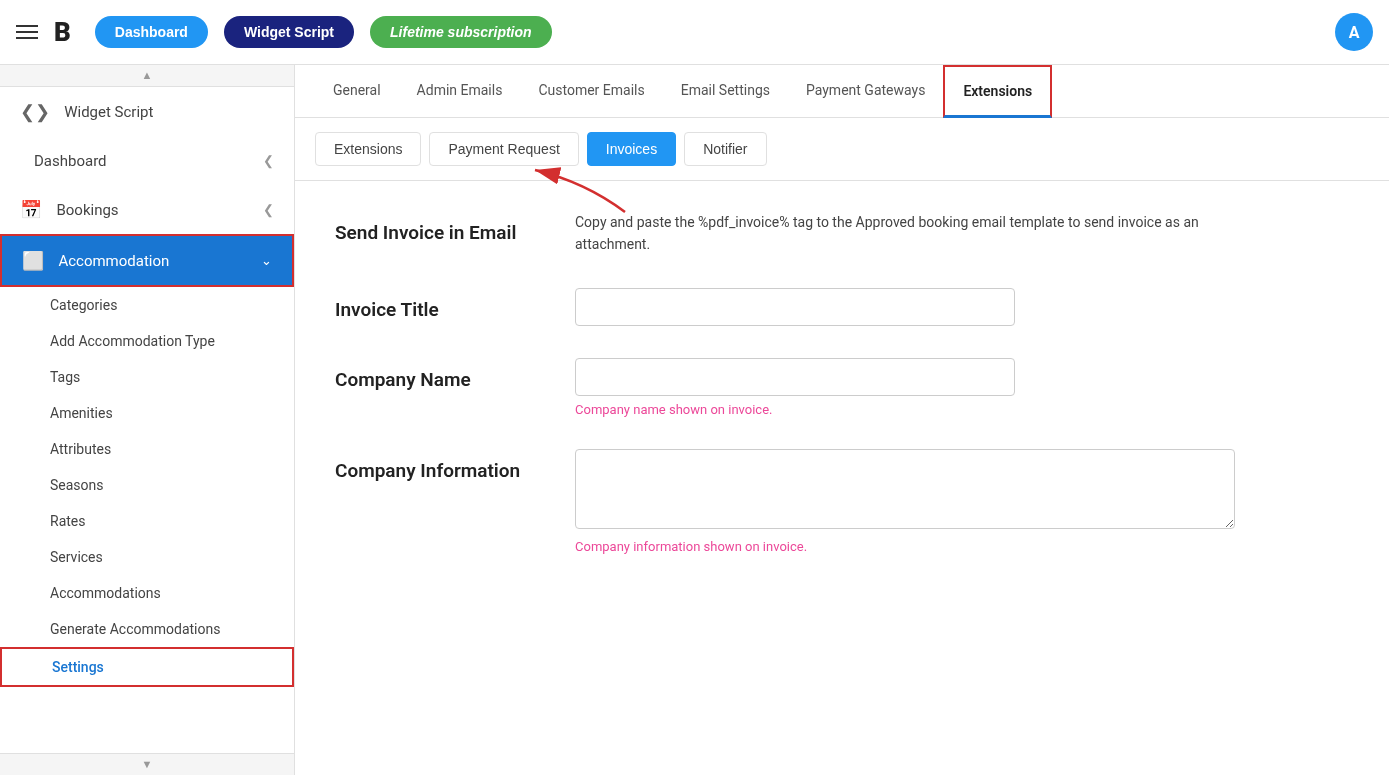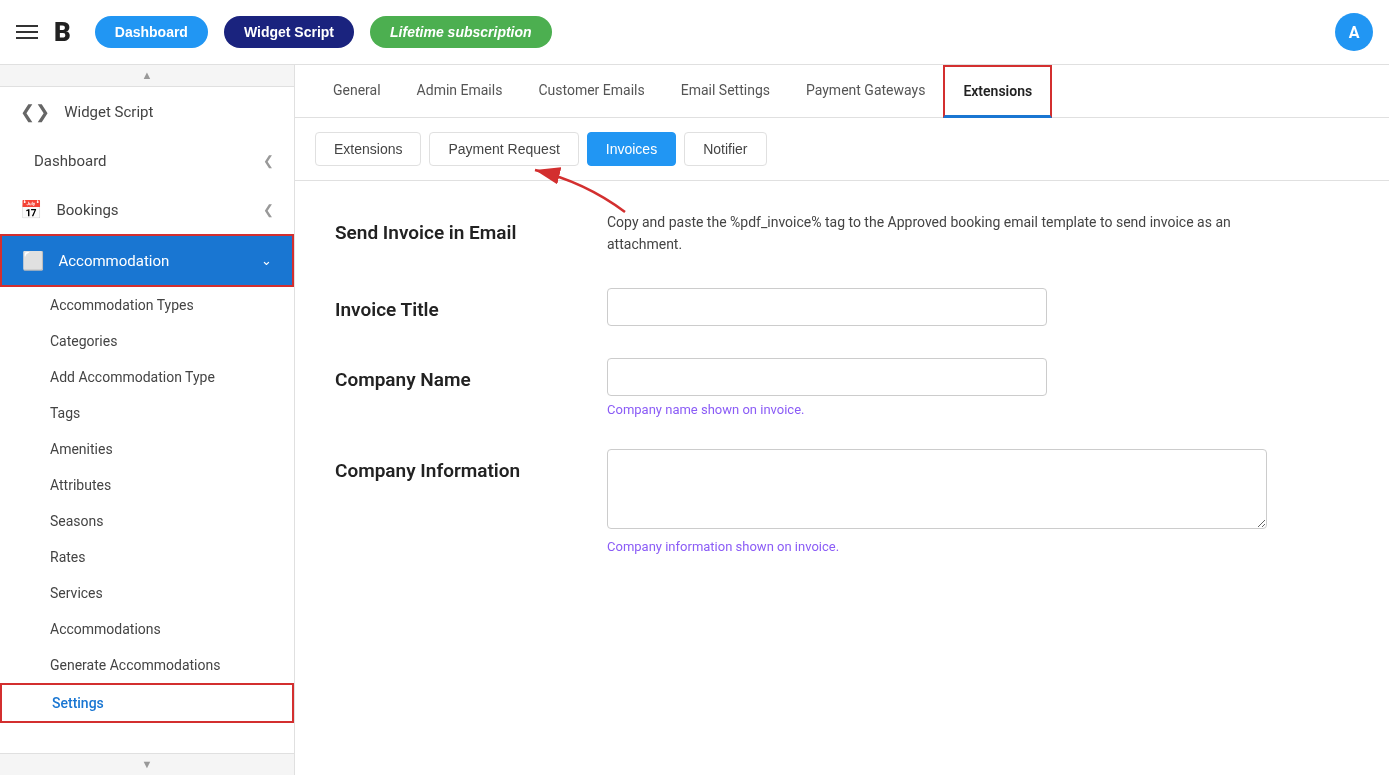--- a/index.html
+++ b/index.html
@@ -198,35 +198,34 @@
     .form-label {
       width: 200px;
       font-size: 19px;
       font-weight: 600;
       color: #222;
       padding-top: 10px;
       flex-shrink: 0;
     }
     .form-control-area {
       flex: 1;
-      margin-left: 32px;
     }
     .form-input {
       width: 100%;
       max-width: 440px;
       padding: 10px 12px;
       border: 1px solid #ccc;
       border-radius: 4px;
       font-size: 14px;
       color: #333;
       outline: none;
     }
     .form-hint {
       font-size: 13px;
-      color: #8b5cf6;
+      color: #ec4899;
       margin-top: 6px;
     }
     .form-textarea {
       width: 100%;
       max-width: 660px;
       padding: 10px 12px;
       border: 1px solid #ccc;
       border-radius: 4px;
       font-size: 14px;
       color: #333;
@@ -298,23 +297,20 @@
       <span class="chevron">❮</span>
     </div>
 
     <div class="sidebar-accommodation-header">
       <span class="icon">⬜</span>
       <span>Accommodation</span>
       <span class="chevron">⌄</span>
     </div>
 
     <div class="sidebar-sub-item">
-      <span>Accommodation Types</span>
-    </div>
-    <div class="sidebar-sub-item">
       <span>Categories</span>
     </div>
     <div class="sidebar-sub-item">
       <span>Add Accommodation Type</span>
     </div>
     <div class="sidebar-sub-item">
       <span>Tags</span>
     </div>
     <div class="sidebar-sub-item">
       <span>Amenities</span>

